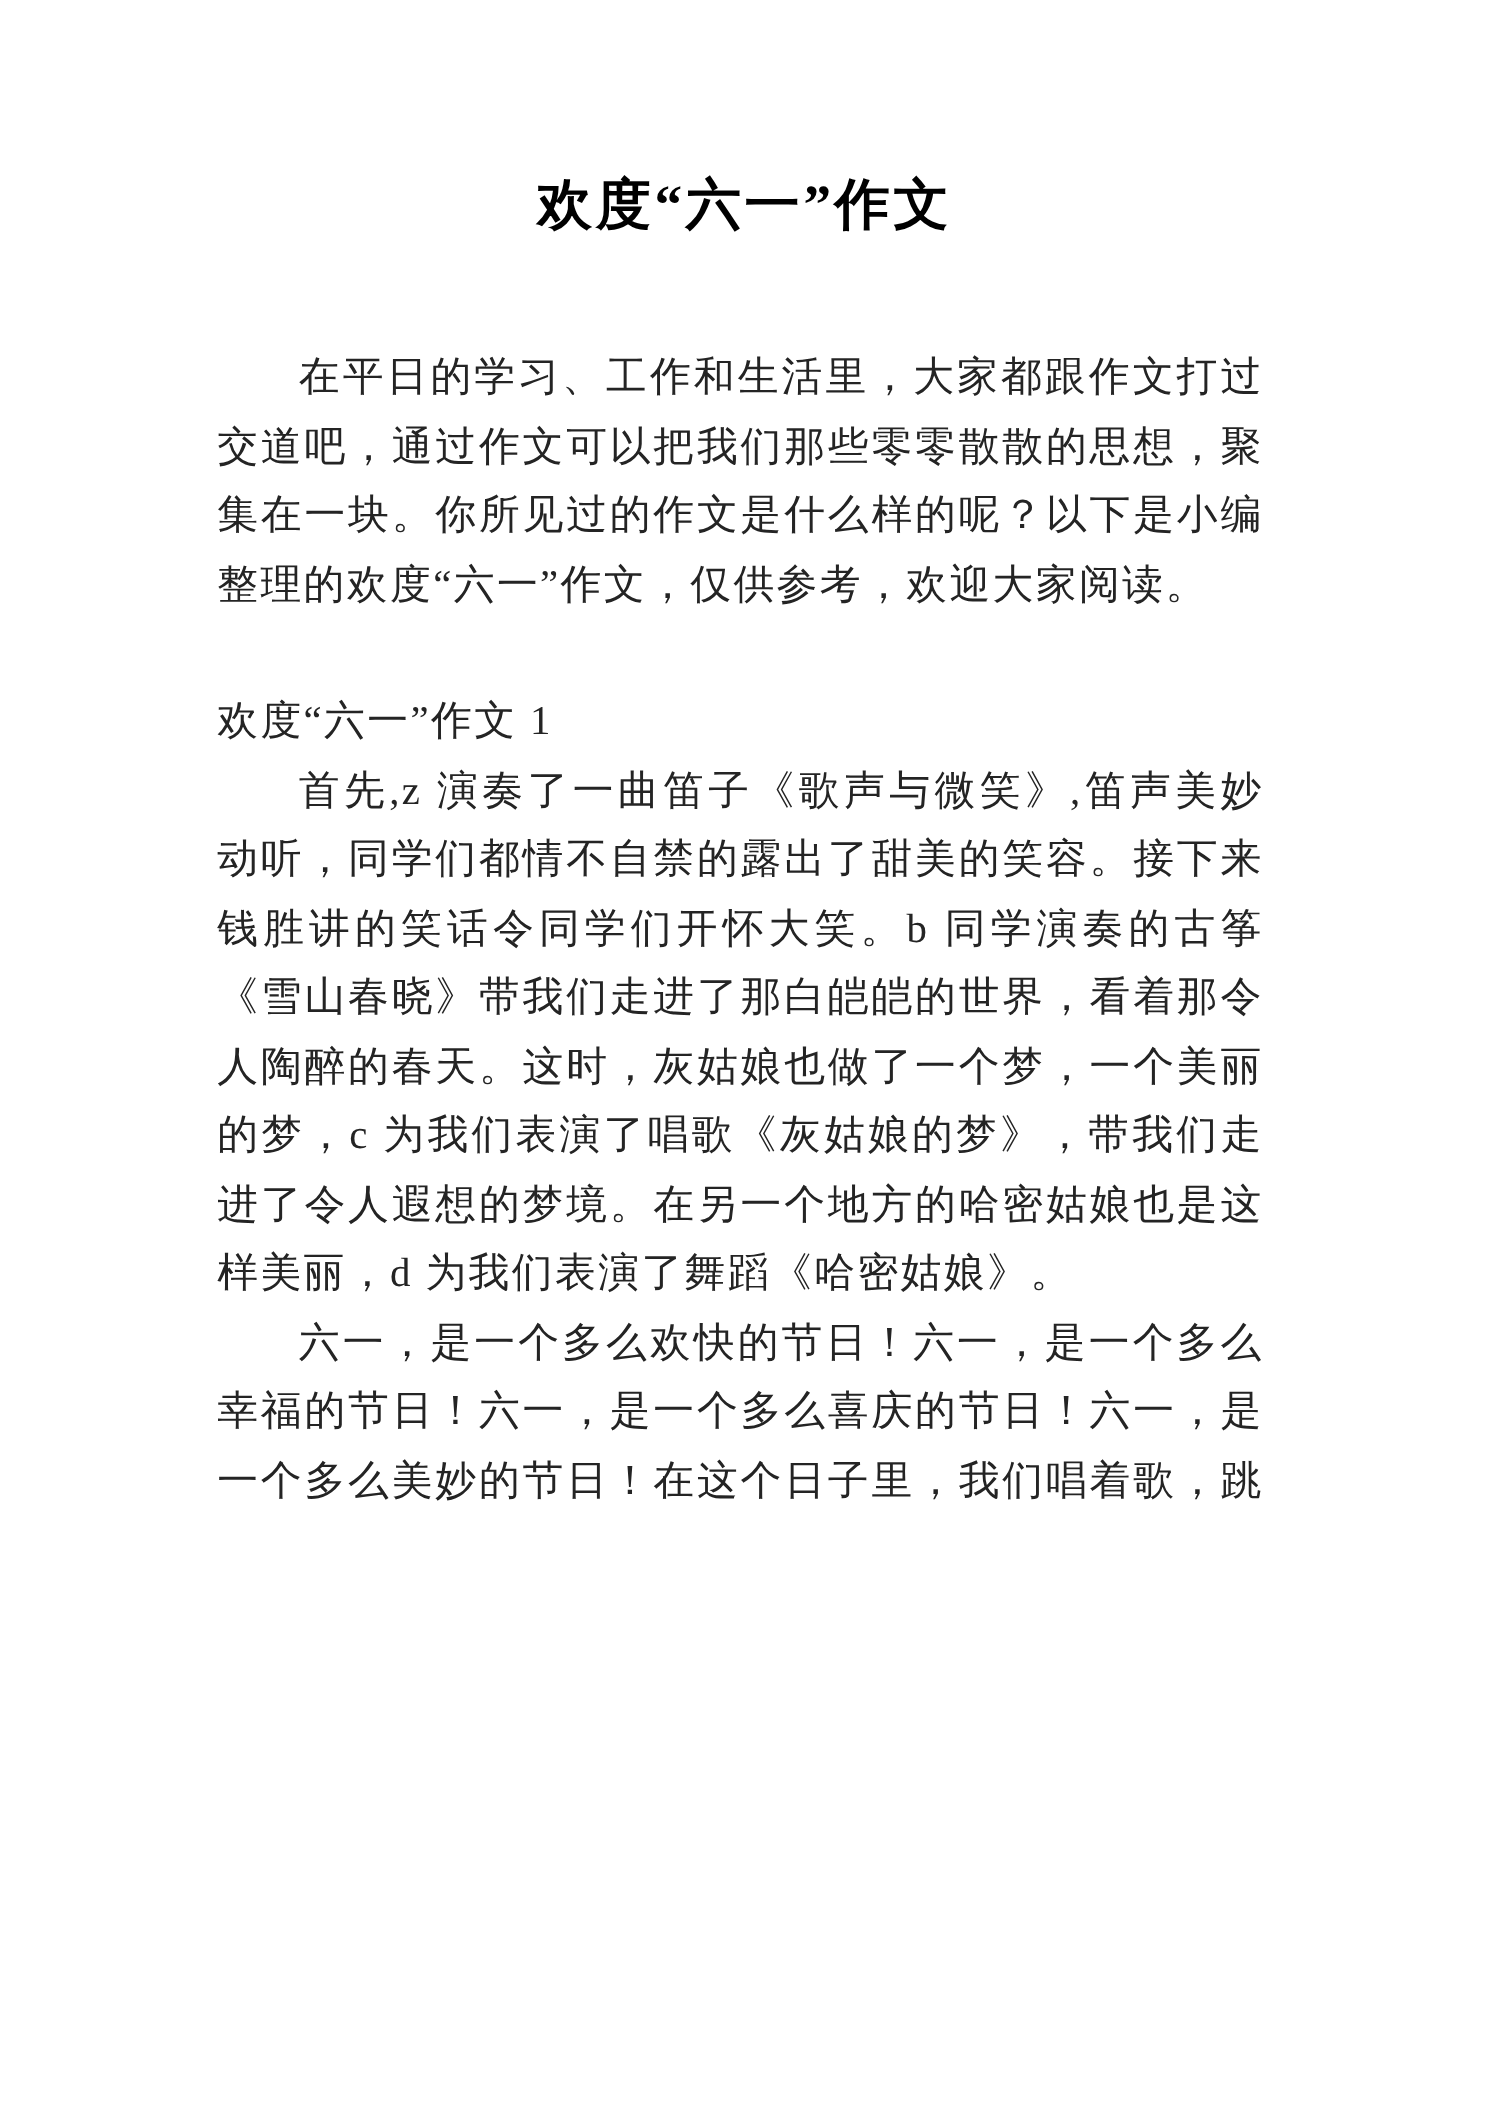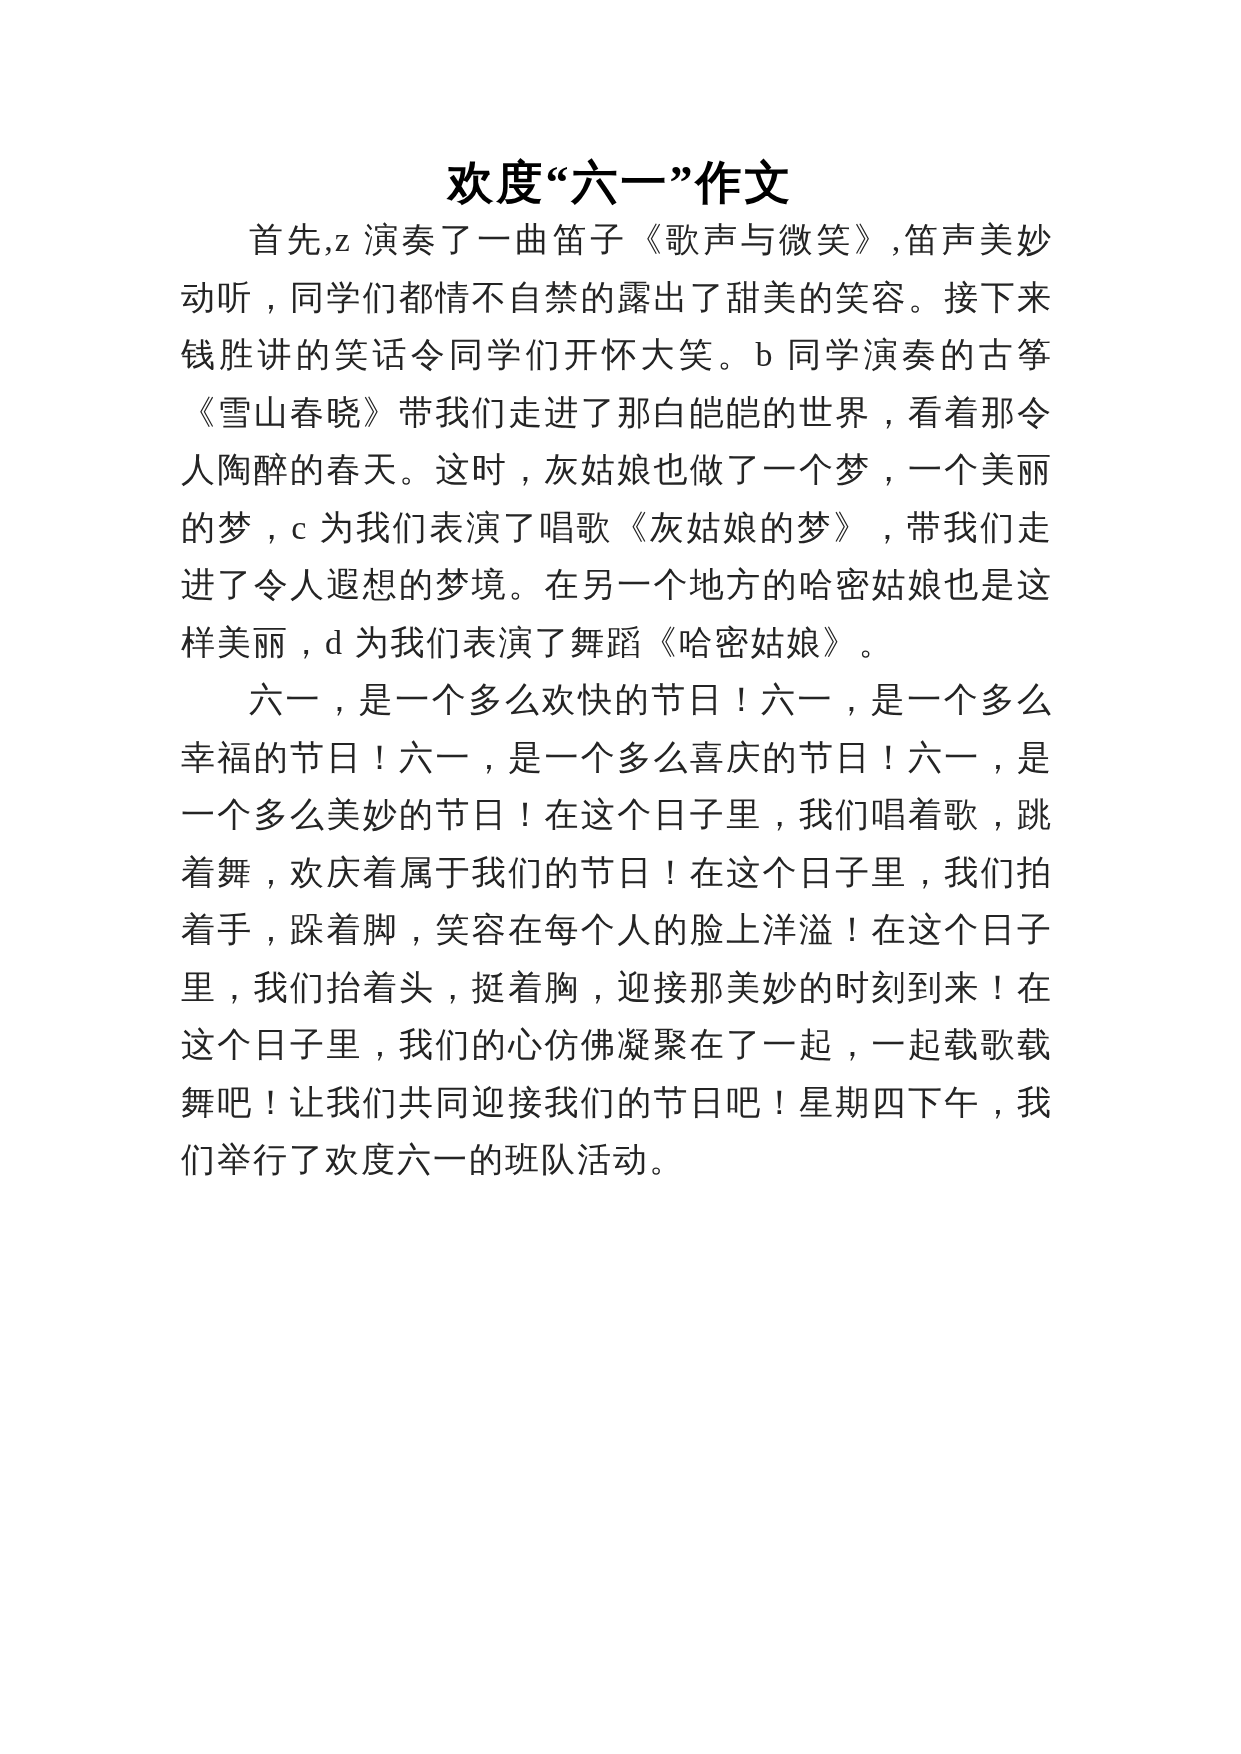--- a/index.html
+++ b/index.html
@@ -8,21 +8,20 @@
     background: #ffffff;
   }
   .page {
     position: relative;
     width: 1241px;
     height: 1268px;
     background: #ffffff;
     overflow: hidden;
     font-family: "Liberation Serif", serif;
     color: #222222;
-    margin-top: 12px;
   }
   .doc-title {
     margin: 0;
     padding-top: 143px;
     text-align: center;
     font-size: 46px;
     line-height: 56px;
     font-weight: 700;
     color: #000000;
     letter-spacing: 3px;
@@ -55,19 +54,21 @@
     margin: 0;
   }
 </style>
 </head>
 <body>
 
 <div class="page">
   <h1 class="doc-title">欢度“六一”作文</h1>
 
   <div class="content body-text">
+    <p class="paragraph intro-paragraph">在平日的学习、工作和生活里，大家都跟作文打过交道吧，通过作文可以把我们那些零零散散的思想，聚集在一块。你所见过的作文是什么样的呢？以下是小编整理的欢度“六一”作文，仅供参考，欢迎大家阅读。</p>
 
+    <p class="paragraph section-heading">欢度“六一”作文 1</p>
 
     <p class="paragraph essay-paragraph">首先,z 演奏了一曲笛子《歌声与微笑》,笛声美妙动听，同学们都情不自禁的露出了甜美的笑容。接下来钱胜讲的笑话令同学们开怀大笑。b 同学演奏的古筝《雪山春晓》带我们走进了那白皑皑的世界，看着那令人陶醉的春天。这时，灰姑娘也做了一个梦，一个美丽的梦，c 为我们表演了唱歌《灰姑娘的梦》，带我们走进了令人遐想的梦境。在另一个地方的哈密姑娘也是这样美丽，d 为我们表演了舞蹈《哈密姑娘》。</p>
 
     <p class="paragraph essay-paragraph">六一，是一个多么欢快的节日！六一，是一个多么幸福的节日！六一，是一个多么喜庆的节日！六一，是一个多么美妙的节日！在这个日子里，我们唱着歌，跳着舞，欢庆着属于我们的节日！在这个日子里，我们拍着手，跺着脚，笑容在每个人的脸上洋溢！在这个日子里，我们抬着头，挺着胸，迎接那美妙的时刻到来！在这个日子里，我们的心仿佛凝聚在了一起，一起载歌载舞吧！让我们共同迎接我们的节日吧！星期四下午，我们举行了欢度六一的班队活动。</p>
   </div>
 </div>
 
 </body></html>

